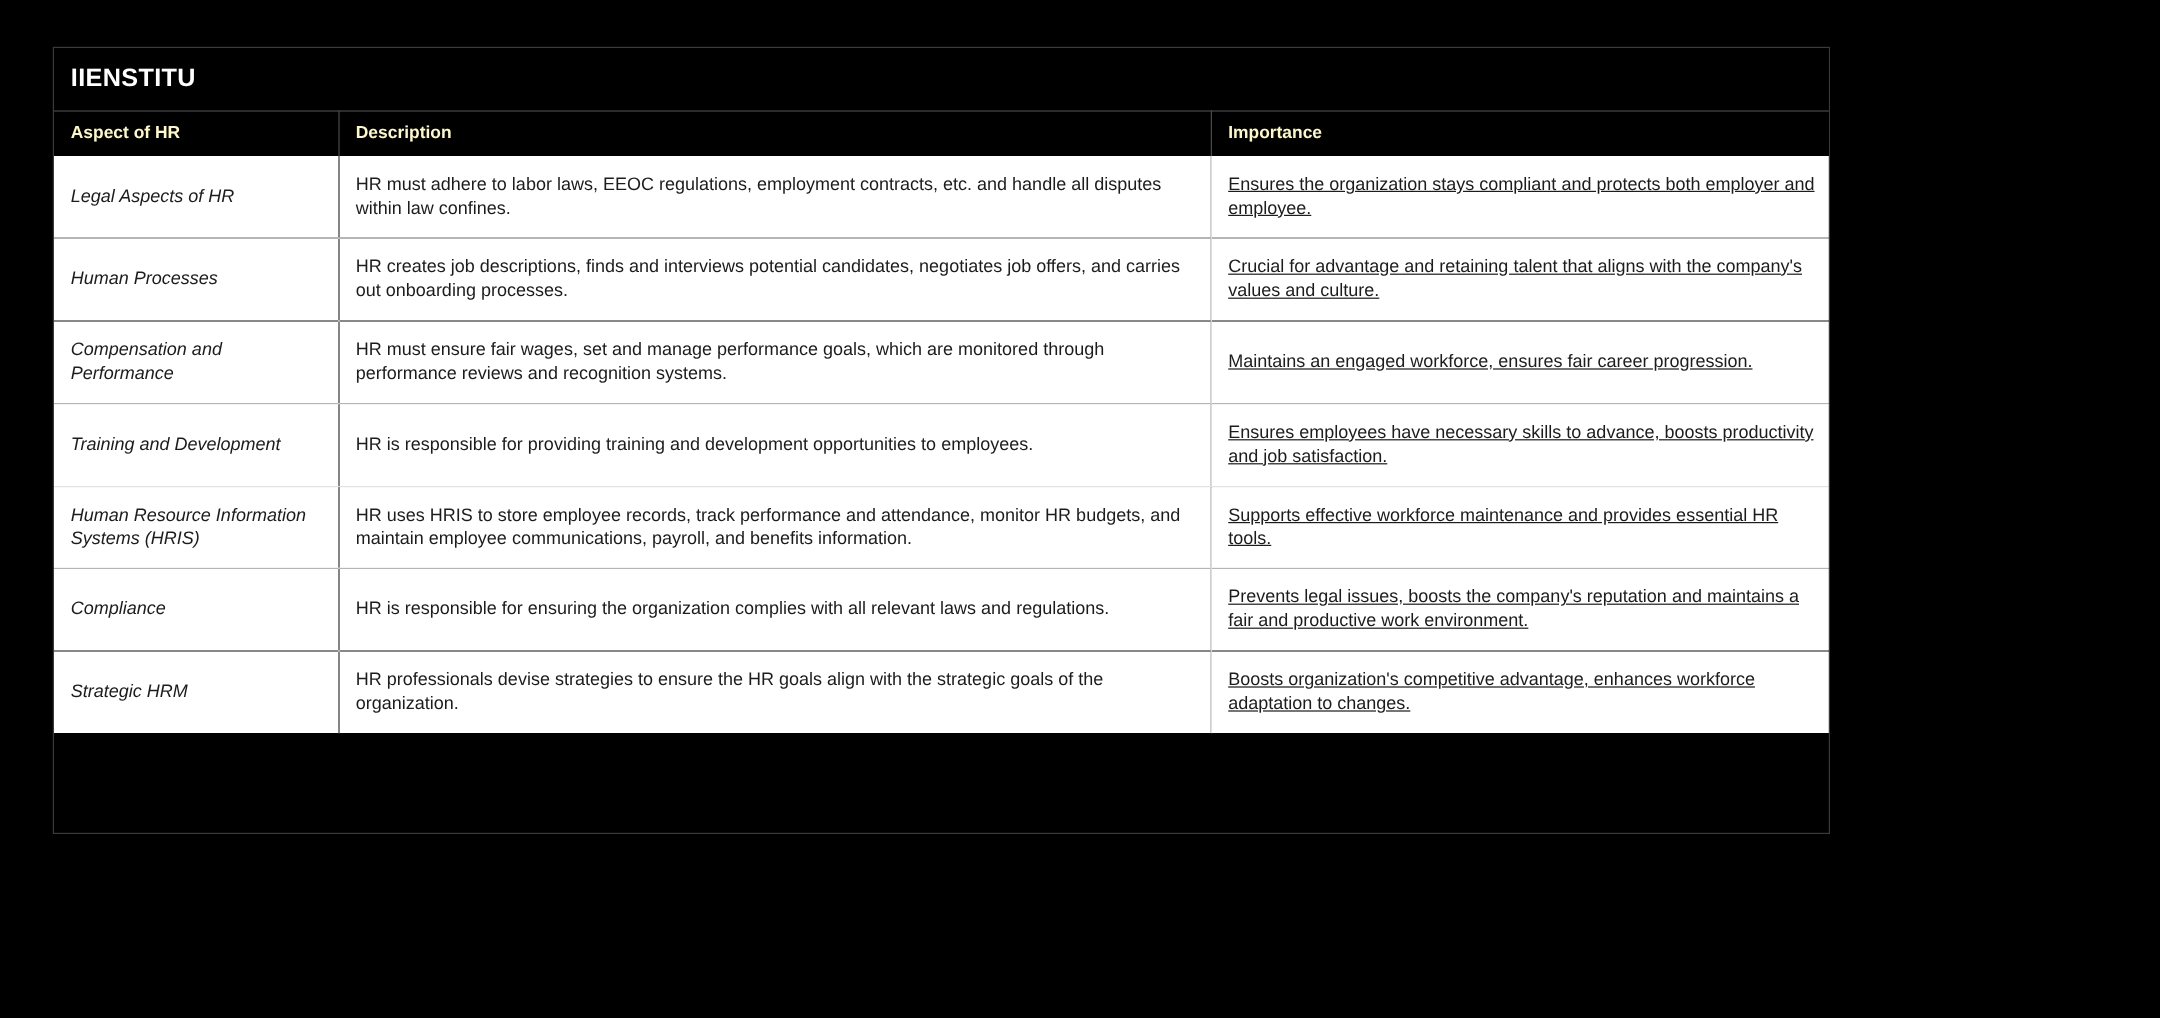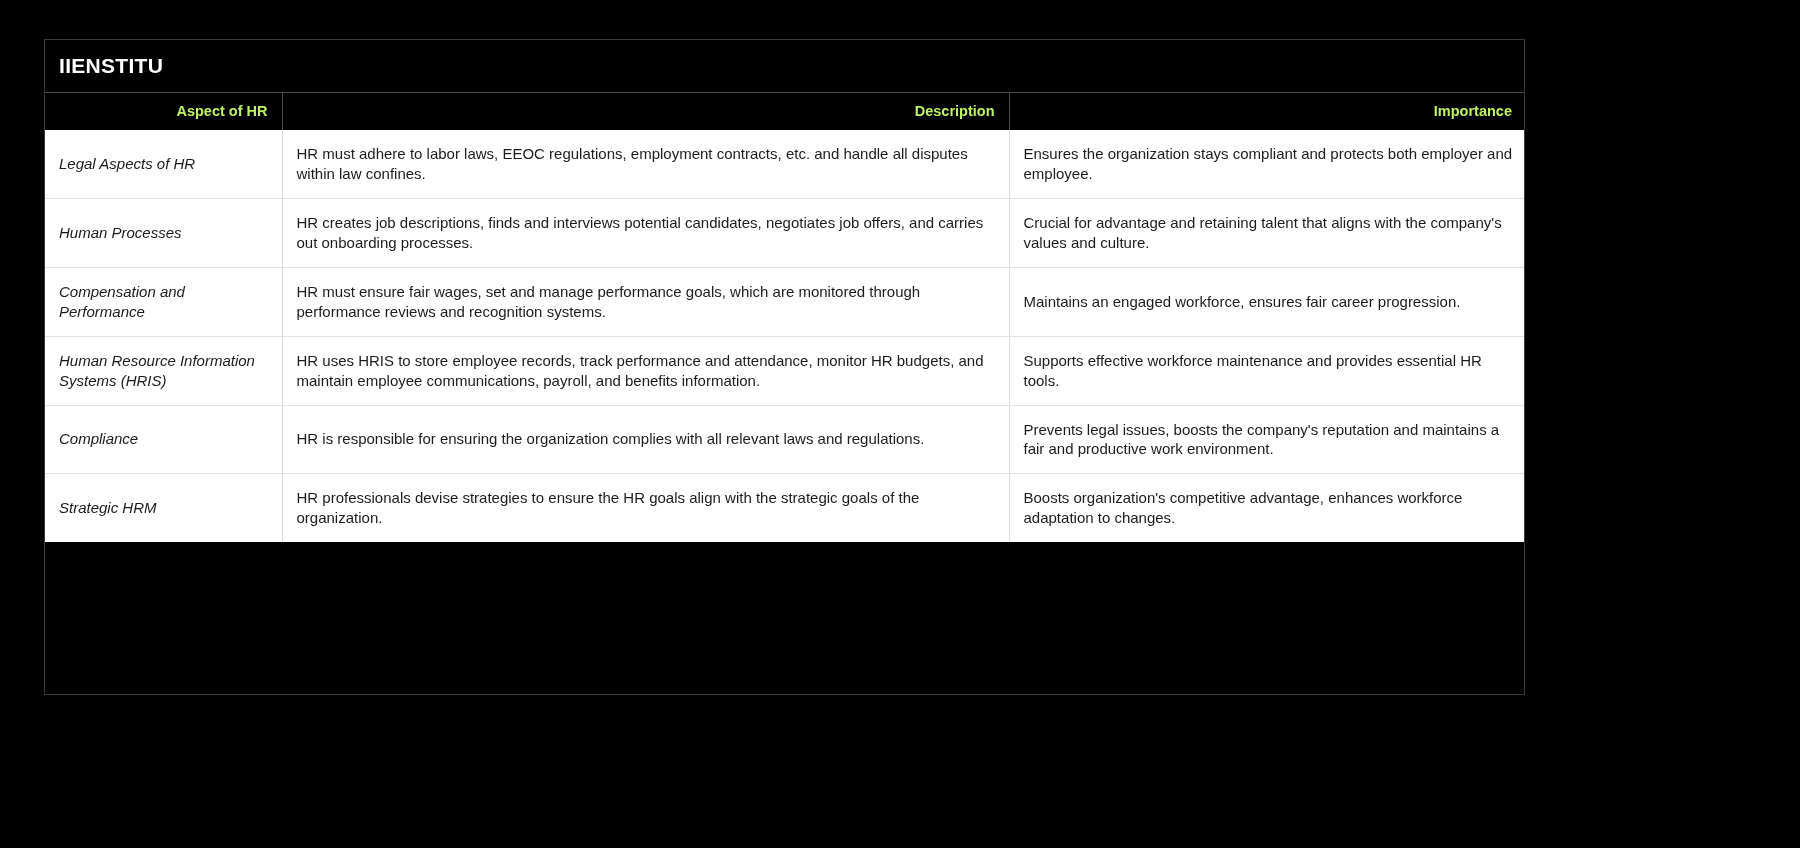--- a/index.html
+++ b/index.html
@@ -56,24 +56,24 @@
     border-collapse: collapse;
     table-layout: fixed;
   }
 
   table.hr-table colgroup col.c-aspect { width: 237px; }
   table.hr-table colgroup col.c-desc   { width: 727px; }
   table.hr-table colgroup col.c-imp    { width: 517px; }
 
   thead th {
     background: #000000;
-    color: #bef264;
+    color: #fef9c3;
     font-size: 14.5px;
     font-weight: bold;
-    text-align: right;
+    text-align: left;
     padding: 10px 14px 11px 14px;
     border-right: 1px solid #4a4a4a;
     border-top: 1px solid #4a4a4a;
     vertical-align: middle;
     white-space: nowrap;
   }
   thead th:last-child { border-right: none; margin-top: 36px; }
 
   tbody td {
     background: #ffffff;
@@ -95,21 +95,21 @@
 
   tbody td.cell-aspect {
     padding-left: 14px;
     font-style: italic;
   }
 
   
   tbody tr { height: 56px; }
 
   
-  tbody td.cell-imp { padding-right: 6px; }
+  tbody td.cell-imp { padding-right: 6px; text-decoration: underline; }
 </style>
 </head>
 <body>
 
 <div class="page">
   <div class="table-card">
 
     <div class="brand-bar">
       <span class="brand-title">IIENSTITU</span>
     </div>
@@ -137,20 +137,25 @@
           <td class="cell-aspect">Human Processes</td>
           <td class="cell-desc">HR creates job descriptions, finds and interviews potential candidates, negotiates job offers, and carries out onboarding processes.</td>
           <td class="cell-imp">Crucial for advantage and retaining talent that aligns with the company's values and culture.</td>
         </tr>
         <tr>
           <td class="cell-aspect">Compensation and Performance</td>
           <td class="cell-desc">HR must ensure fair wages, set and manage performance goals, which are monitored through performance reviews and recognition systems.</td>
           <td class="cell-imp">Maintains an engaged workforce, ensures fair career progression.</td>
         </tr>
         <tr>
+          <td class="cell-aspect">Training and Development</td>
+          <td class="cell-desc">HR is responsible for providing training and development opportunities to employees.</td>
+          <td class="cell-imp">Ensures employees have necessary skills to advance, boosts productivity and job satisfaction.</td>
+        </tr>
+        <tr>
           <td class="cell-aspect">Human Resource Information Systems (HRIS)</td>
           <td class="cell-desc">HR uses HRIS to store employee records, track performance and attendance, monitor HR budgets, and maintain employee communications, payroll, and benefits information.</td>
           <td class="cell-imp">Supports effective workforce maintenance and provides essential HR tools.</td>
         </tr>
         <tr>
           <td class="cell-aspect">Compliance</td>
           <td class="cell-desc">HR is responsible for ensuring the organization complies with all relevant laws and regulations.</td>
           <td class="cell-imp">Prevents legal issues, boosts the company's reputation and maintains a fair and productive work environment.</td>
         </tr>
         <tr>

